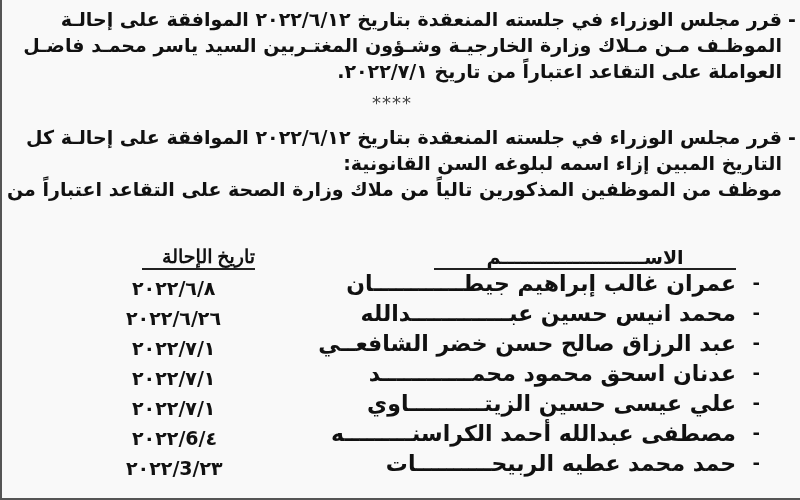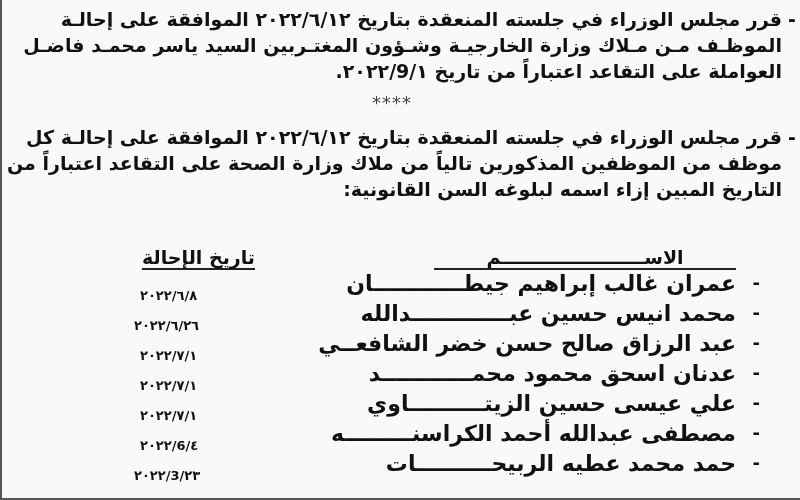--- a/index.html
+++ b/index.html
@@ -69,20 +69,21 @@
     right: 64px;
     width: 302px;
     text-align: center;
   }
   #date-header {
     top: 246px;
     left: 140px;
     width: 113px;
     text-align: right;
     letter-spacing: 1px;
+    font-family: Liberation Serif, serif;
   }
   .rows {
     position: absolute;
     top: 270px;
     left: 0;
     width: 800px;
   }
   .row {
     position: relative;
     height: 30px;
@@ -99,49 +100,48 @@
     right: 66px;
     top: 0;
     direction: rtl;
     font-size: 22px;
     font-weight: bold;
     white-space: nowrap;
     line-height: 28px;
   }
   .row .date {
     position: absolute;
-    top: 12px;
+    top: 4px;
     direction: ltr;
-    font-size: 13px;
+    font-size: 19px;
     font-weight: bold;
     white-space: nowrap;
     line-height: 28px;
     letter-spacing: 2px;
-    margin-left: 8px;
   }
 </style>
 </head>
 <body>
 
 <div class="page">
 
   <div class="para" id="para1">
     <span class="bullet-dash">-</span>
     <span class="line">قرر مجلس الوزراء في جلسته المنعقدة بتاريخ ٢٠٢٢/٦/١٢ الموافقة على إحالـة</span>
     <span class="line">الموظـف مـن مـلاك وزارة الخارجيـة وشـؤون المغتـربين السيد ياسر محمـد فاضـل</span>
-    <span class="line">العواملة على التقاعد اعتباراً من تاريخ ٢٠٢٢/9/١.</span>
+    <span class="line">العواملة على التقاعد اعتباراً من تاريخ ٢٠٢٢/٧/١.</span>
   </div>
 
   <div class="stars">****</div>
 
   <div class="para" id="para2">
     <span class="bullet-dash">-</span>
     <span class="line">قرر مجلس الوزراء في جلسته المنعقدة بتاريخ ٢٠٢٢/٦/١٢ الموافقة على إحالـة كل</span>
+    <span class="line">التاريخ المبين إزاء اسمه لبلوغه السن القانونية:</span>
     <span class="line">موظف من الموظفين المذكورين تالياً من ملاك وزارة الصحة على التقاعد اعتباراً من</span>
-    <span class="line">التاريخ المبين إزاء اسمه لبلوغه السن القانونية:</span>
   </div>
 
   <div class="col-header" id="name-header">الاســــــــــــــــــــــم</div>
   <div class="col-header" id="date-header">تاريخ  الإحالة</div>
 
   <div class="rows">
     <div class="row">
       <span class="dash">-</span>
       <span class="name">عمران غالب إبراهيم جيطــــــــــــان</span>
       <span class="date" style="left:130px">٢٠٢٢/٦/٨</span>

